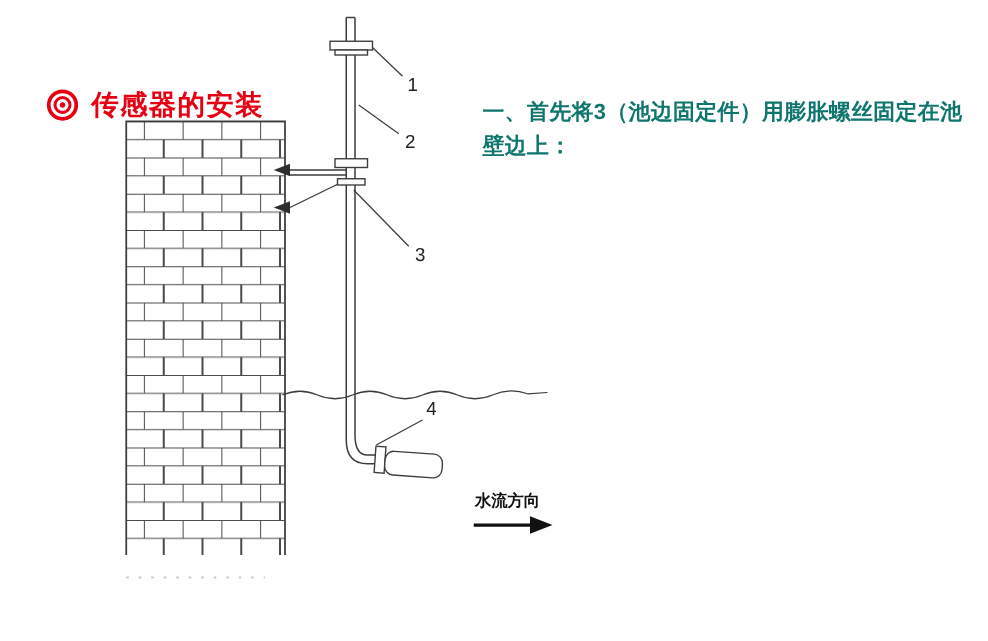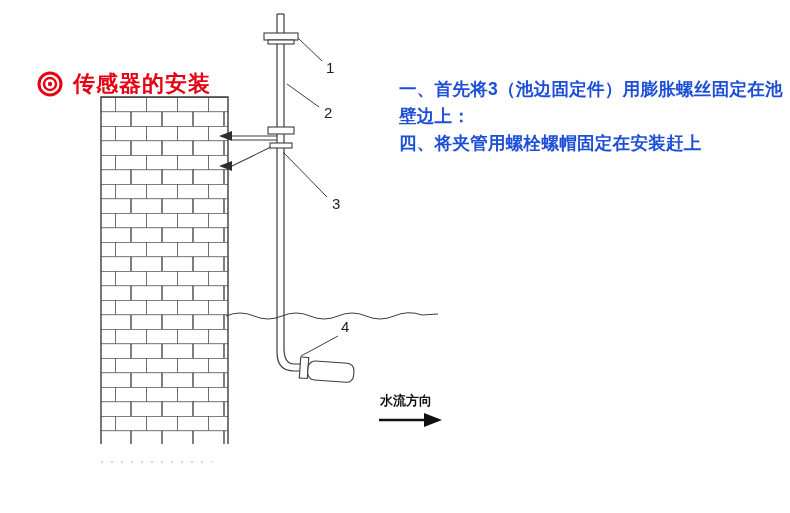--- a/index.html
+++ b/index.html
@@ -5,23 +5,22 @@
   html,body { margin:0; padding:0; background:#ffffff; }
   .page {
     position:relative; width:790px; height:513px; background:#ffffff;
     overflow:hidden; font-family:"Liberation Sans","DejaVu Sans",sans-serif;
   }
   .title-row { position:absolute; left:36px; top:28px; display:flex; align-items:center; gap:9px;margin-top:41px; }
   .title { margin:0; color:#e60012; font-size:22px; font-weight:700; letter-spacing:1px; }
   .diagram-svg { position:absolute; left:0; top:0; }
   .instructions {
     position:absolute; left:386px; top:76px; width:386px;
-    color:#1d4ed8; font-size:17.5px; line-height:27px; font-weight:600;
+    color:#0f766e; font-size:17.5px; line-height:27px; font-weight:600;
     letter-spacing:0.3px;
-    margin-left:13px;
   }
   .instructions p { margin:0; }
   .lbl { font-size:15px; fill:#222222; font-weight:400; }
   .flow-text { font-size:13px; font-weight:700; fill:#111111; }
 </style>
 </head>
 <body>
 
 <div class="page">
 
@@ -92,16 +91,15 @@
 
     <g>
       <text class="flow-text" x="380" y="405">水流方向</text>
       <line x1="379" y1="420" x2="424" y2="420" stroke="#111111" stroke-width="2.6"></line>
       <polygon points="424,413 442,420 424,427" fill="#111111"></polygon>
     </g>
   </svg>
 
   <div class="instructions">
     <p>一、首先将3（池边固定件）用膨胀螺丝固定在池壁边上：</p>
-    <p>四、将夹管用螺栓螺帽固定在安装赶上</p>
   </div>
 
 </div>
 
 </body></html>

